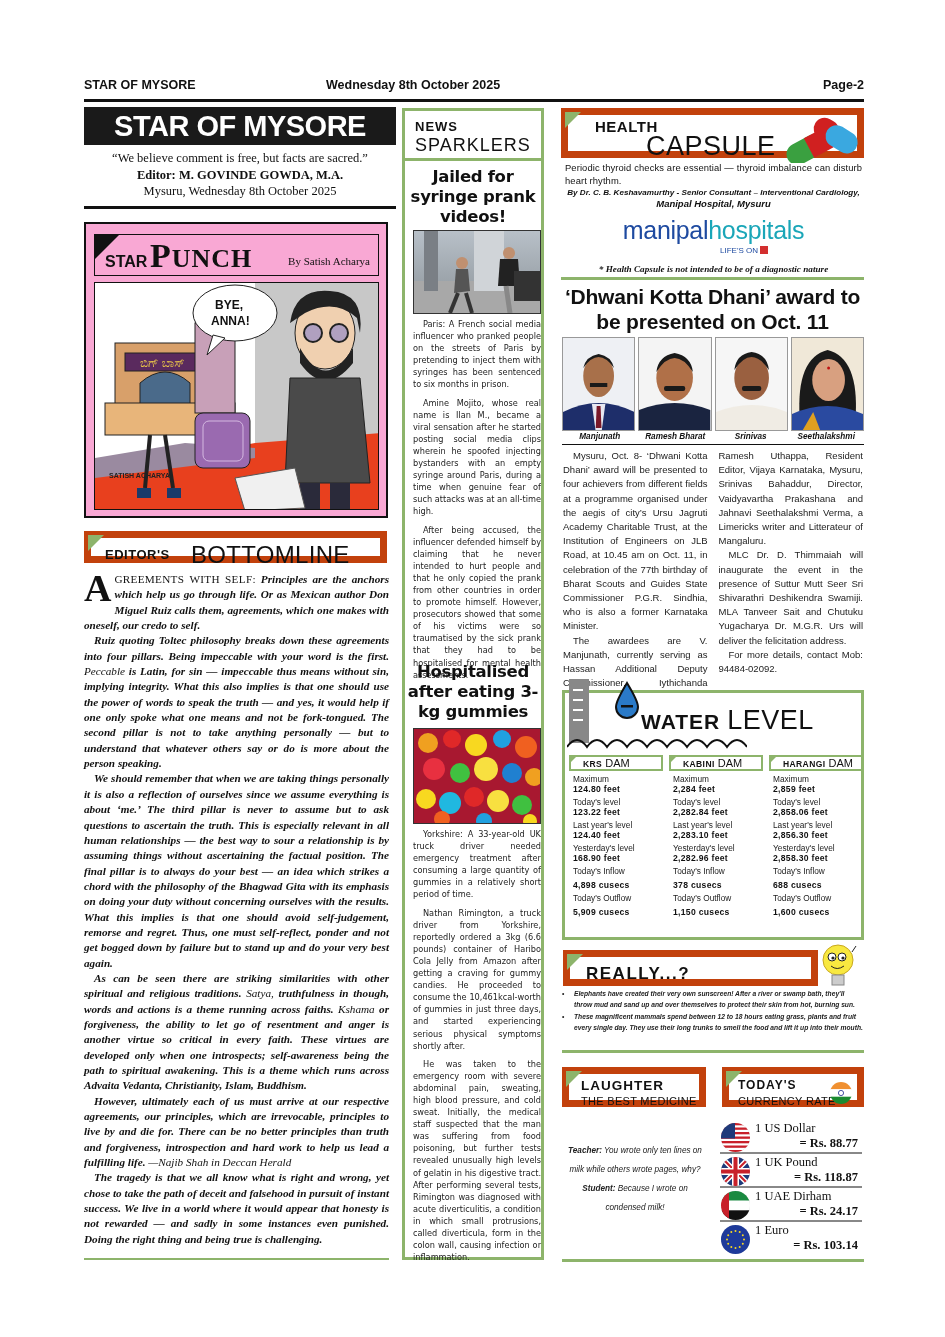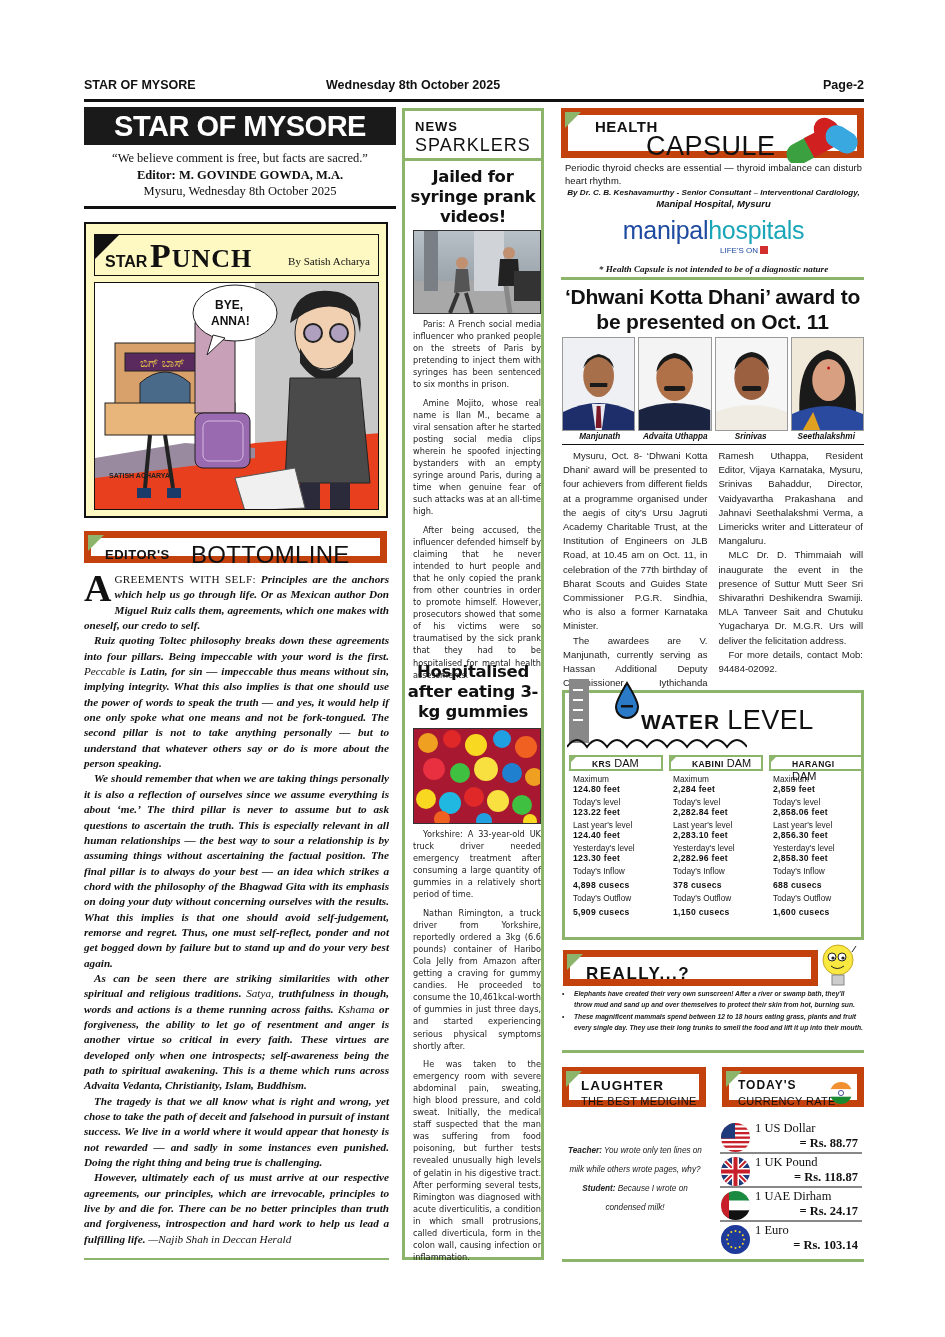--- a/index.html
+++ b/index.html
@@ -13,21 +13,21 @@
   .topbar .mid { position: absolute; left: 242px; }
   .topline { left: 84px; top: 99px; width: 780px; height: 3px; background: #111; }
 
   
   .masthead { left: 84px; top: 107px; width: 312px; height: 38px; background: #1a1a1a; color: #fff; text-align: center; font-family: "Liberation Sans", sans-serif; font-weight: bold; font-size: 29px; letter-spacing: -0.5px; line-height: 38px; transform-origin: left; }
   .mast-sub { left: 84px; top: 150px; width: 312px; text-align: center; font-family: "Liberation Serif", serif; font-size: 12.5px; line-height: 16.5px; }
   .mast-sub .ed { font-weight: bold; }
   .mast-line { left: 84px; top: 206px; width: 312px; height: 3px; background: #111; }
 
   
-  .cartoon { left: 84px; top: 222px; width: 304px; height: 296px; border: 2px solid #111; background: #fef9c3; }
+  .cartoon { left: 84px; top: 222px; width: 304px; height: 296px; border: 2px solid #111; background: #f9a8d4; }
   .cartoon-head { position: absolute; left: 8px; top: 10px; width: 285px; height: 42px; border: 1.5px solid #111; }
   .cartoon-head .tri { position: absolute; left: -1px; top: -1px; width: 0; height: 0; border-left: 26px solid #111; border-bottom: 26px solid transparent; }
   .cartoon-head .star { position: absolute; left: 10px; top: 18px; font-weight: bold; font-size: 16px; }
   .cartoon-head .punch { position: absolute; left: 55px; top: 2px; font-family: "Liberation Serif", serif; font-weight: bold; font-size: 34px; letter-spacing: 1px; }
   .cartoon-head .punch small { font-size: 26px; }
   .cartoon-head .by { position: absolute; right: 8px; top: 20px; font-family: "Liberation Serif", serif; font-size: 11px; }
   .cartoon-art { position: absolute; left: 8px; top: 58px; width: 285px; height: 228px; border: 1px solid #111; overflow: hidden; background: #fff; }
 
   
   .sechead { position: absolute; border: 7px solid #c2410c; background: #fff; }
@@ -85,21 +85,21 @@
   
   .water-box { left: 562px; top: 690px; width: 302px; height: 250px; border: 3px solid #8db46b; }
   .water-title { position: absolute; left: 76px; top: 12px; font-weight: 900; font-size: 21px; letter-spacing: 1px; }
   .water-title span { font-weight: normal; font-size: 27px; letter-spacing: 0.5px; }
   .gauge { position: absolute; left: 4px; top: -14px; width: 20px; height: 64px; background: #888; }
   .gauge i { position: absolute; left: 4px; width: 10px; height: 2px; background: #fff; }
   .drop-icon { position: absolute; left: 49px; top: -12px; width: 26px; height: 38px; }
   .waves { position: absolute; left: 2px; top: 40px; width: 180px; height: 16px; }
   .dam-grid { position: absolute; left: 4px; top: 62px; width: 294px; display: flex; gap: 6px; }
   .dam { flex: 1; }
-  .dam-head { position: relative; height: 16px; border: 2px solid #8db46b; font-size: 11px; line-height: 12px; padding-left: 21px; }
+  .dam-head { position: relative; height: 16px; border: 2px solid #8db46b; font-size: 11px; line-height: 12px; padding-left: 12px; }
   .dam-head .corner2 { position: absolute; left: -2px; top: -2px; width: 0; height: 0; border-top: 9px solid #8db46b; border-right: 9px solid transparent; }
   .dam-head b { font-size: 8.5px; font-weight: 900; letter-spacing: 0.4px; }
   .dam-row { padding-left: 4px; margin-top: 3px; }
   .dam-row .l { font-size: 8.3px; line-height: 10px; color: #222; }
   .dam-row .v { font-size: 8.6px; line-height: 10px; font-weight: 900; letter-spacing: 0.3px; }
   .dam-row.flow .v { margin-top: 4px; }
 
   
   .really-head { left: 563px; top: 950px; width: 255px; height: 36px; }
   .really-head .t { position: absolute; left: 16px; top: 7px; font-weight: 900; font-size: 17px; letter-spacing: 1.5px; }
@@ -198,22 +198,22 @@
   <div class="corner2"></div>
   <span class="t1">EDITOR'S</span>
   <span class="t2">BOTTOMLINE</span>
 </div>
 
 <div class="abs editorial">
   <p class="first"><span class="drop">A</span><span class="caps">GREEMENTS WITH SELF:</span><span> Principles are the anchors which help us go through life. Or as Mexican author Don Miguel Ruiz calls them, agreements, which one makes with oneself, our credo to self.</span></p>
   <p><span>Ruiz quoting Toltec philosophy breaks down these agreements into four pillars. Being impeccable with your word is the first. </span><span class="plain">Peccable</span><span> is Latin, for sin — impeccable thus means without sin, implying integrity. What this also implies is that one should use the power of words to speak the truth — and yes, it would help if one only spoke what one means and not be fork-tongued. The second pillar is not to take anything personally — but to understand that whatever others say or do is more about the person speaking.</span></p>
   <p>We should remember that when we are taking things personally it is also a reflection of ourselves since we assume everything is about ‘me.’ The third pillar is never to assume but to ask questions to ascertain the truth. This is especially relevant in all human relationships — the best way to sour a relationship is by assuming things without ascertaining the factual position. The final pillar is to always do your best — an idea which strikes a chord with the philosophy of the Bhagwad Gita with its emphasis on doing your duty without concerning ourselves with the results. What this implies is that one should avoid self-judgement, remorse and regret. Thus, one must self-reflect, ponder and not get bogged down by failure but to stand up and do your very best again.</p>
   <p><span>As can be seen there are striking similarities with other spiritual and religious traditions. </span><span class="plain">Satya,</span><span> truthfulness in though, words and actions is a theme running across faiths. </span><span class="plain">Kshama</span><span> or forgiveness, the ability to let go of resentment and anger is another virtue so critical in every faith. These virtues are developed only when one introspects; self-awareness being the path to spiritual awakening. This is a theme which runs across Advaita Vedanta, Christianity, Islam, Buddhism.</span></p>
+  <p><span>However, ultimately each of us must arrive at our respective agreements, our principles, which are irrevocable, principles to live by and die for. There can be no better principles than truth and forgiveness, introspection and hard work to help us lead a fulfilling life. </span><span class="credit">—Najib Shah in Deccan Herald</span></p>
   <p>The tragedy is that we all know what is right and wrong, yet chose to take the path of deceit and falsehood in pursuit of instant success. We live in a world where it would appear that honesty is not rewarded — and sadly in some instances even punished. Doing the right thing and being true is challenging.</p>
-  <p><span>However, ultimately each of us must arrive at our respective agreements, our principles, which are irrevocable, principles to live by and die for. There can be no better principles than truth and forgiveness, introspection and hard work to help us lead a fulfilling life. </span><span class="credit">—Najib Shah in Deccan Herald</span></p>
 </div>
 <div class="abs bottom-rule"></div>
 
 <div class="abs sparklers">
   <div class="headbox">
     <span class="news">NEWS</span>
     <span class="spk">SPARKLERS</span>
   </div>
   <div class="story-title" style="top:56px;">Jailed for syringe prank videos!</div>
   <div class="story-img" style="top:119px;height:84px;background:linear-gradient(#b8c0c8,#8a9298);">
@@ -327,21 +327,21 @@
       <path d="M8 80 Q4 20 37 12 Q70 20 66 80 Z" fill="#1a1a1a"></path>
       <path d="M0 94 L0 76 Q37 60 74 76 L74 94Z" fill="#2a4aa0"></path>
         <path d="M10 94 L22 74 L30 94Z" fill="#e0a020"></path>
       <ellipse cx="38" cy="42" rx="17" ry="21" fill="#d8a080"></ellipse>
         <circle cx="38" cy="30" r="1.5" fill="#c01010"></circle>
     </svg>
   </div>
 </div>
 <div class="abs captions">
   <div>Manjunath</div>
-  <div>Advaita Uthappa</div>
+  <div>Ramesh Bharat</div>
   <div>Srinivas</div>
   <div>Seethalakshmi</div>
 </div>
 <div class="abs award-rule"></div>
 <div class="abs award-body">
   <p>Mysuru, Oct. 8- ‘Dhwani Kotta Dhani’ award will be presented to four achievers from different fields at a programme organised under the aegis of city’s Ursu Jagruti Academy Charitable Trust, at the Institution of Engineers on JLB Road, at 10.45 am on Oct. 11, in celebration of the 77th birthday of Bharat Scouts and Guides State Commissioner P.G.R. Sindhia, who is also a former Karnataka Minister.</p>
   <p>The awardees are V. Manjunath, currently serving as Hassan Additional Deputy Commissioner, Iythichanda Ramesh Uthappa, Resident Editor, Vijaya Karnataka, Mysuru, Srinivas Bahaddur, Director, Vaidyavartha Prakashana and Jahnavi Seethalakshmi Verma, a Limericks writer and Litterateur of Mangaluru.</p>
   <p>MLC Dr. D. Thimmaiah will inaugurate the event in the presence of Suttur Mutt Seer Sri Shivarathri Deshikendra Swamiji. MLA Tanveer Sait and Chutuku Yugacharya Dr. M.G.R. Urs will deliver the felicitation address.</p>
   <p>For more details, contact Mob: 94484-02092.</p>
 </div>
@@ -372,21 +372,21 @@
       <div class="dam-row">
           <div class="l">Today's level</div>
           <div class="v">123.22 feet</div>
         </div>
       <div class="dam-row">
           <div class="l">Last year's level</div>
           <div class="v">124.40 feet</div>
         </div>
       <div class="dam-row">
           <div class="l">Yesterday's level</div>
-          <div class="v">123.30 feet</div>
+          <div class="v">168.90 feet</div>
         </div>
       <div class="dam-row flow">
           <div class="l">Today's Inflow</div>
           <div class="v">4,898 cusecs</div>
         </div>
       <div class="dam-row flow">
           <div class="l">Today's Outflow</div>
           <div class="v">5,909 cusecs</div>
         </div>
     </div>

